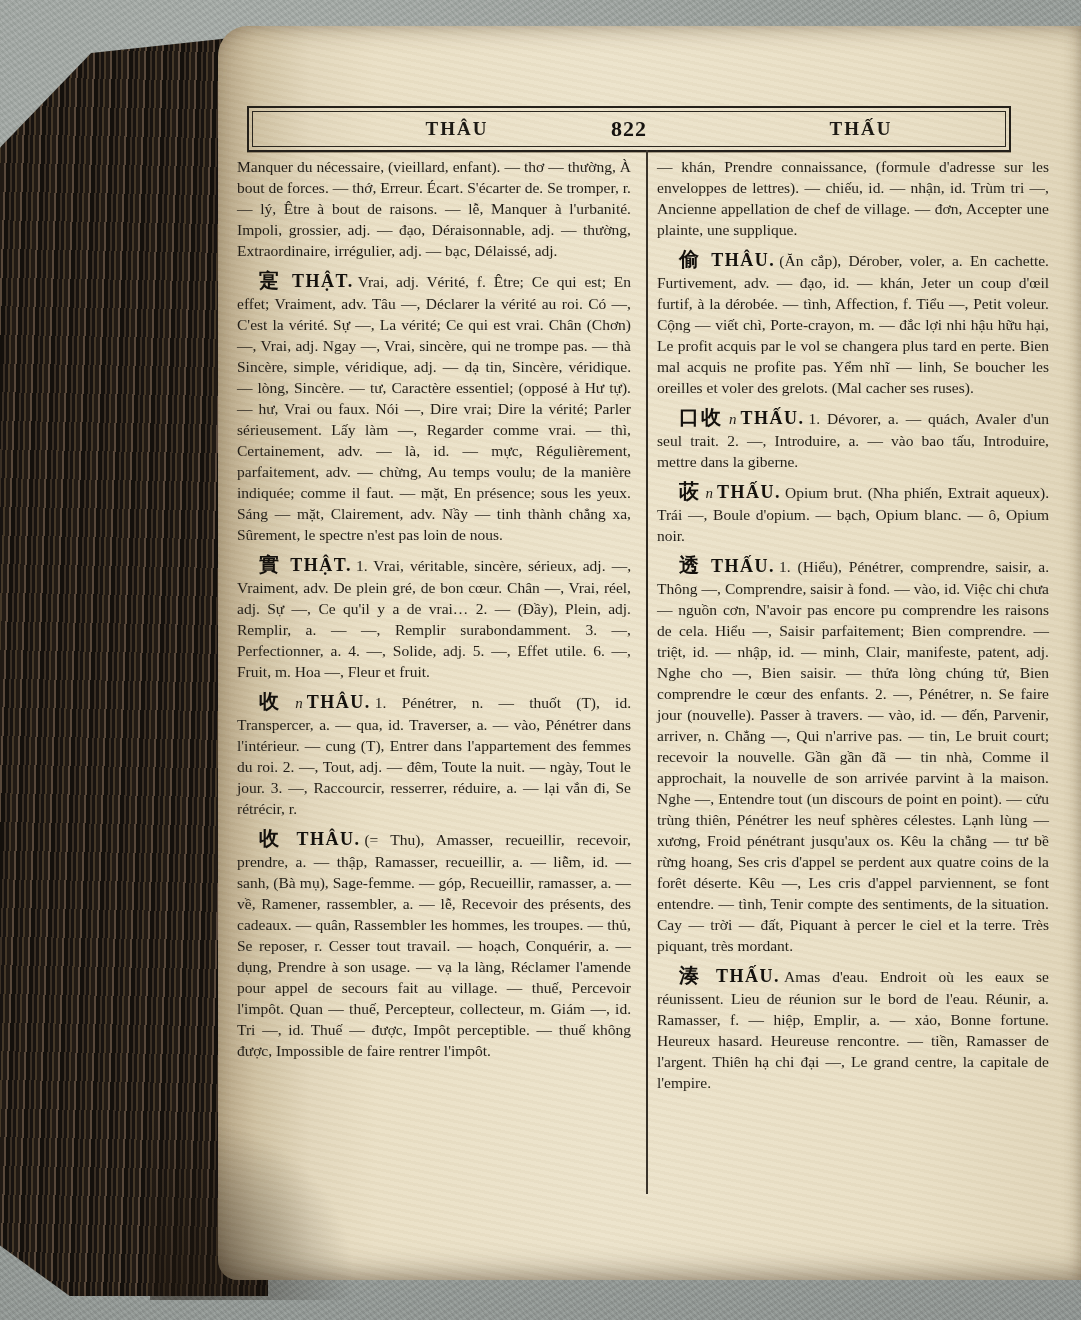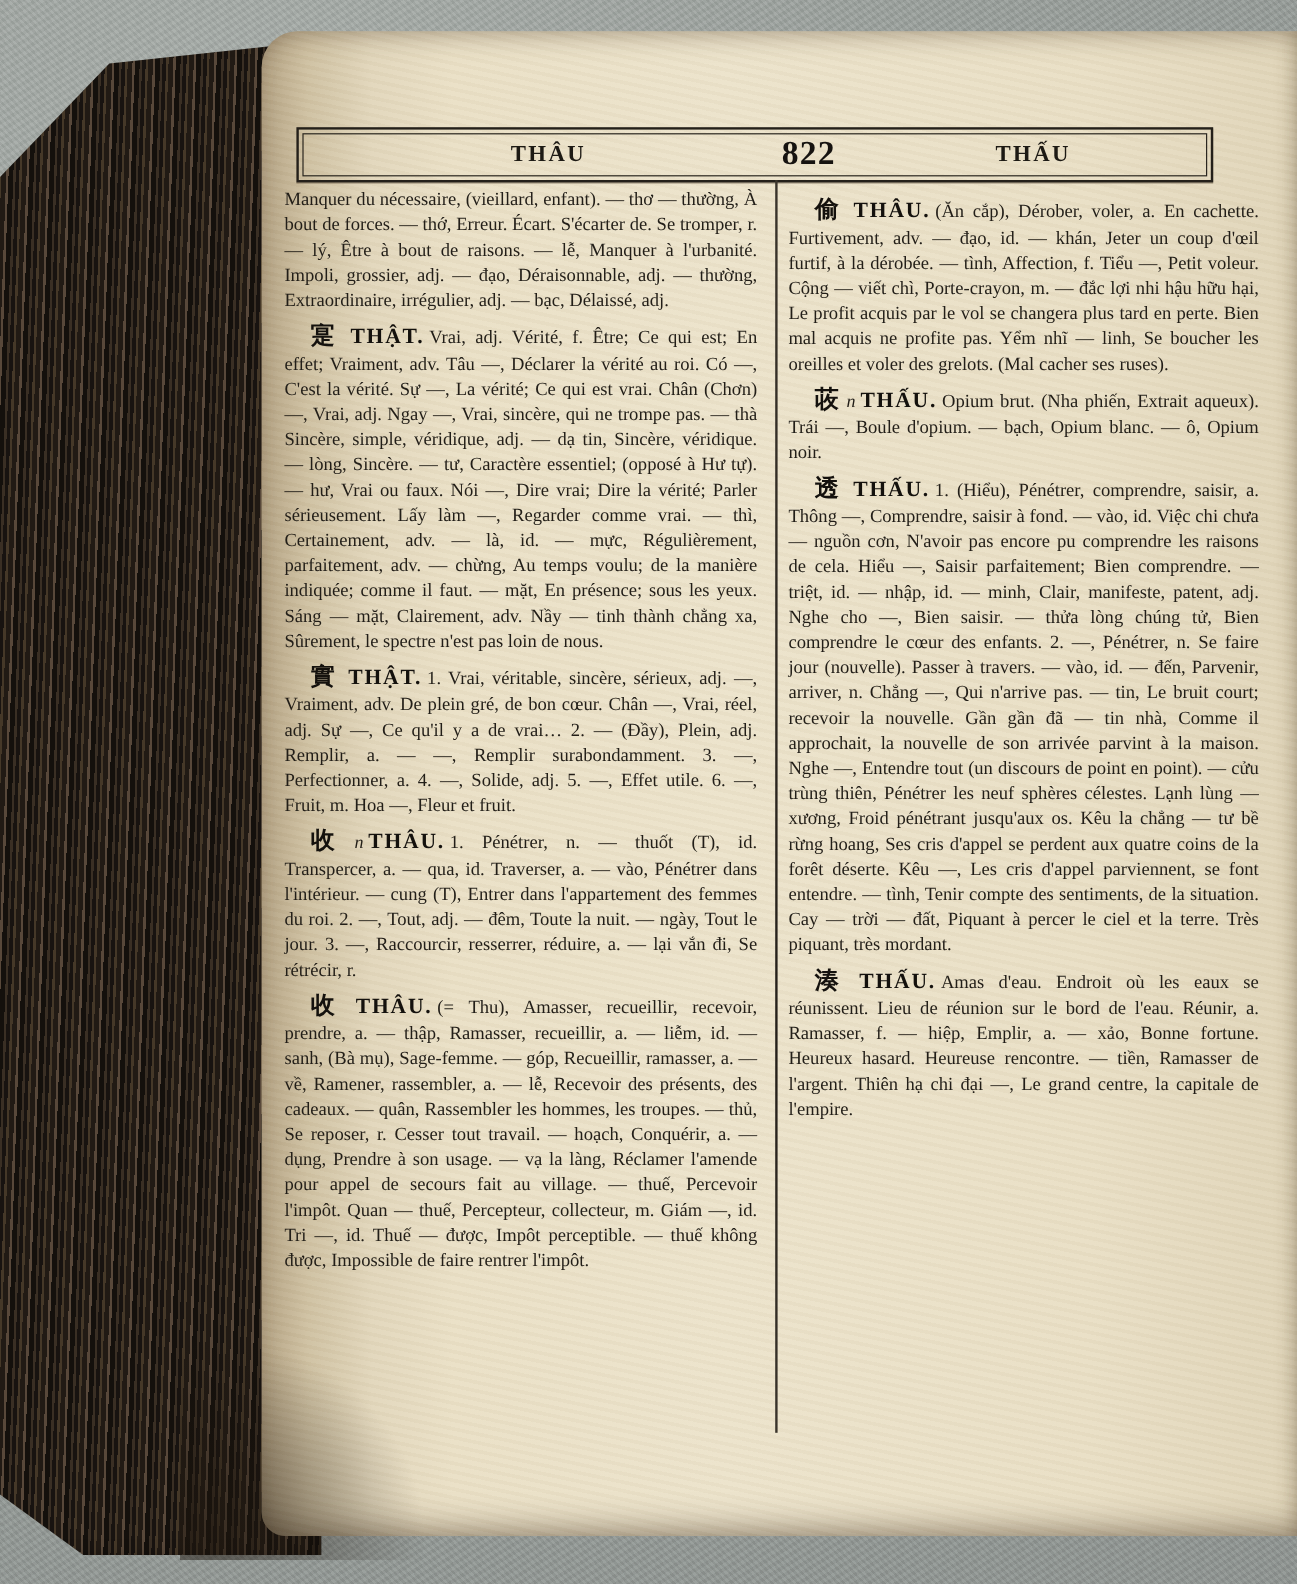--- a/index.html
+++ b/index.html
@@ -56,21 +56,21 @@
   }
   .running-head{
     position:absolute;top:50%;transform:translate(-50%,-50%);
     font-weight:bold;font-size:19px;letter-spacing:2px;color:#1d1a14;
     white-space:nowrap;
   }
   .rh-left{left:208px;}
   .rh-right{left:612px;}
   .page-number{
     position:absolute;left:380px;top:50%;transform:translate(-50%,-50%);
-    font-size:28px;font-weight:600;letter-spacing:1px;color:#161310;margin-left:45px;
+    font-size:22px;font-weight:600;letter-spacing:1px;color:#161310;
   }
   
   .columns{
     position:absolute;left:237px;top:156px;width:812px;
     display:grid;grid-template-columns:394px 392px;column-gap:26px;
     color:#221e18;font-size:15.5px;line-height:21px;text-align:justify;
   }
   .column-divider{
     position:absolute;left:646px;top:150px;width:2px;height:1044px;
     background:linear-gradient(#3a342b,#241f19 70%,#3a342b);
@@ -122,23 +122,25 @@
     <p class="entry"><span class="hanzi">寔</span><span class="hw-prefix"></span><span class="headword">THẬT.</span><span class="body-text">Vrai, adj. Vérité, f. Être; Ce qui est; En effet; Vraiment, adv. Tâu —, Déclarer la vérité au roi. Có —, C'est la vérité. Sự —, La vérité; Ce qui est vrai. Chân (Chơn) —, Vrai, adj. Ngay —, Vrai, sincère, qui ne trompe pas. — thà Sincère, simple, véridique, adj. — dạ tin, Sincère, véridique. — lòng, Sincère. — tư, Caractère essentiel; (opposé à Hư tự). — hư, Vrai ou faux. Nói —, Dire vrai; Dire la vérité; Parler sérieusement. Lấy làm —, Regarder comme vrai. — thì, Certainement, adv. — là, id. — mực, Régulièrement, parfaitement, adv. — chừng, Au temps voulu; de la manière indiquée; comme il faut. — mặt, En présence; sous les yeux. Sáng — mặt, Clairement, adv. Nầy — tinh thành chẳng xa, Sûrement, le spectre n'est pas loin de nous.</span></p>
 
     <p class="entry"><span class="hanzi">實</span><span class="hw-prefix"></span><span class="headword">THẬT.</span><span class="body-text">1. Vrai, véritable, sincère, sérieux, adj. —, Vraiment, adv. De plein gré, de bon cœur. Chân —, Vrai, réel, adj. Sự —, Ce qu'il y a de vrai… 2. — (Đầy), Plein, adj. Remplir, a. — —, Remplir surabondamment. 3. —, Perfectionner, a. 4. —, Solide, adj. 5. —, Effet utile. 6. —, Fruit, m. Hoa —, Fleur et fruit.</span></p>
 
     <p class="entry"><span class="hanzi">收</span><span class="hw-prefix">n</span><span class="headword">THÂU.</span><span class="body-text">1. Pénétrer, n. — thuốt (T), id. Transpercer, a. — qua, id. Traverser, a. — vào, Pénétrer dans l'intérieur. — cung (T), Entrer dans l'appartement des femmes du roi. 2. —, Tout, adj. — đêm, Toute la nuit. — ngày, Tout le jour. 3. —, Raccourcir, resserrer, réduire, a. — lại vắn đi, Se rétrécir, r.</span></p>
 
     <p class="entry"><span class="hanzi">收</span><span class="hw-prefix"></span><span class="headword">THÂU.</span><span class="body-text">(= Thu), Amasser, recueillir, recevoir, prendre, a. — thập, Ramasser, recueillir, a. — liễm, id. — sanh, (Bà mụ), Sage-femme. — góp, Recueillir, ramasser, a. — về, Ramener, rassembler, a. — lễ, Recevoir des présents, des cadeaux. — quân, Rassembler les hommes, les troupes. — thủ, Se reposer, r. Cesser tout travail. — hoạch, Conquérir, a. — dụng, Prendre à son usage. — vạ la làng, Réclamer l'amende pour appel de secours fait au village. — thuế, Percevoir l'impôt. Quan — thuế, Percepteur, collecteur, m. Giám —, id. Tri —, id. Thuế — được, Impôt perceptible. — thuế không được, Impossible de faire rentrer l'impôt.</span></p>
   </div>
 
   <div class="col">
+    <p class="cont"><span class="body-text">— khán, Prendre connaissance, (formule d'adresse sur les enveloppes de lettres). — chiếu, id. — nhận, id. Trùm tri —, Ancienne appellation de chef de village. — đơn, Accepter une plainte, une supplique.</span></p>
 
     <p class="entry"><span class="hanzi">偷</span><span class="hw-prefix"></span><span class="headword">THÂU.</span><span class="body-text">(Ăn cắp), Dérober, voler, a. En cachette. Furtivement, adv. — đạo, id. — khán, Jeter un coup d'œil furtif, à la dérobée. — tình, Affection, f. Tiểu —, Petit voleur. Cộng — viết chì, Porte-crayon, m. — đắc lợi nhi hậu hữu hại, Le profit acquis par le vol se changera plus tard en perte. Bien mal acquis ne profite pas. Yểm nhĩ — linh, Se boucher les oreilles et voler des grelots. (Mal cacher ses ruses).</span></p>
 
+    <p class="entry"><span class="hanzi">口收</span><span class="hw-prefix">n</span><span class="headword">THẤU.</span><span class="body-text">1. Dévorer, a. — quách, Avaler d'un seul trait. 2. —, Introduire, a. — vào bao tấu, Introduire, mettre dans la giberne.</span></p>
 
     <p class="entry"><span class="hanzi">荍</span><span class="hw-prefix">n</span><span class="headword">THẤU.</span><span class="body-text">Opium brut. (Nha phiến, Extrait aqueux). Trái —, Boule d'opium. — bạch, Opium blanc. — ô, Opium noir.</span></p>
 
     <p class="entry"><span class="hanzi">透</span><span class="hw-prefix"></span><span class="headword">THẤU.</span><span class="body-text">1. (Hiểu), Pénétrer, comprendre, saisir, a. Thông —, Comprendre, saisir à fond. — vào, id. Việc chi chưa — nguồn cơn, N'avoir pas encore pu comprendre les raisons de cela. Hiểu —, Saisir parfaitement; Bien comprendre. — triệt, id. — nhập, id. — minh, Clair, manifeste, patent, adj. Nghe cho —, Bien saisir. — thửa lòng chúng tử, Bien comprendre le cœur des enfants. 2. —, Pénétrer, n. Se faire jour (nouvelle). Passer à travers. — vào, id. — đến, Parvenir, arriver, n. Chẳng —, Qui n'arrive pas. — tin, Le bruit court; recevoir la nouvelle. Gần gần đã — tin nhà, Comme il approchait, la nouvelle de son arrivée parvint à la maison. Nghe —, Entendre tout (un discours de point en point). — cửu trùng thiên, Pénétrer les neuf sphères célestes. Lạnh lùng — xương, Froid pénétrant jusqu'aux os. Kêu la chẳng — tư bề rừng hoang, Ses cris d'appel se perdent aux quatre coins de la forêt déserte. Kêu —, Les cris d'appel parviennent, se font entendre. — tình, Tenir compte des sentiments, de la situation. Cay — trời — đất, Piquant à percer le ciel et la terre. Très piquant, très mordant.</span></p>
 
     <p class="entry"><span class="hanzi">湊</span><span class="hw-prefix"></span><span class="headword">THẤU.</span><span class="body-text">Amas d'eau. Endroit où les eaux se réunissent. Lieu de réunion sur le bord de l'eau. Réunir, a. Ramasser, f. — hiệp, Emplir, a. — xảo, Bonne fortune. Heureux hasard. Heureuse rencontre. — tiền, Ramasser de l'argent. Thiên hạ chi đại —, Le grand centre, la capitale de l'empire.</span></p>
   </div>
 
 </div>
 

